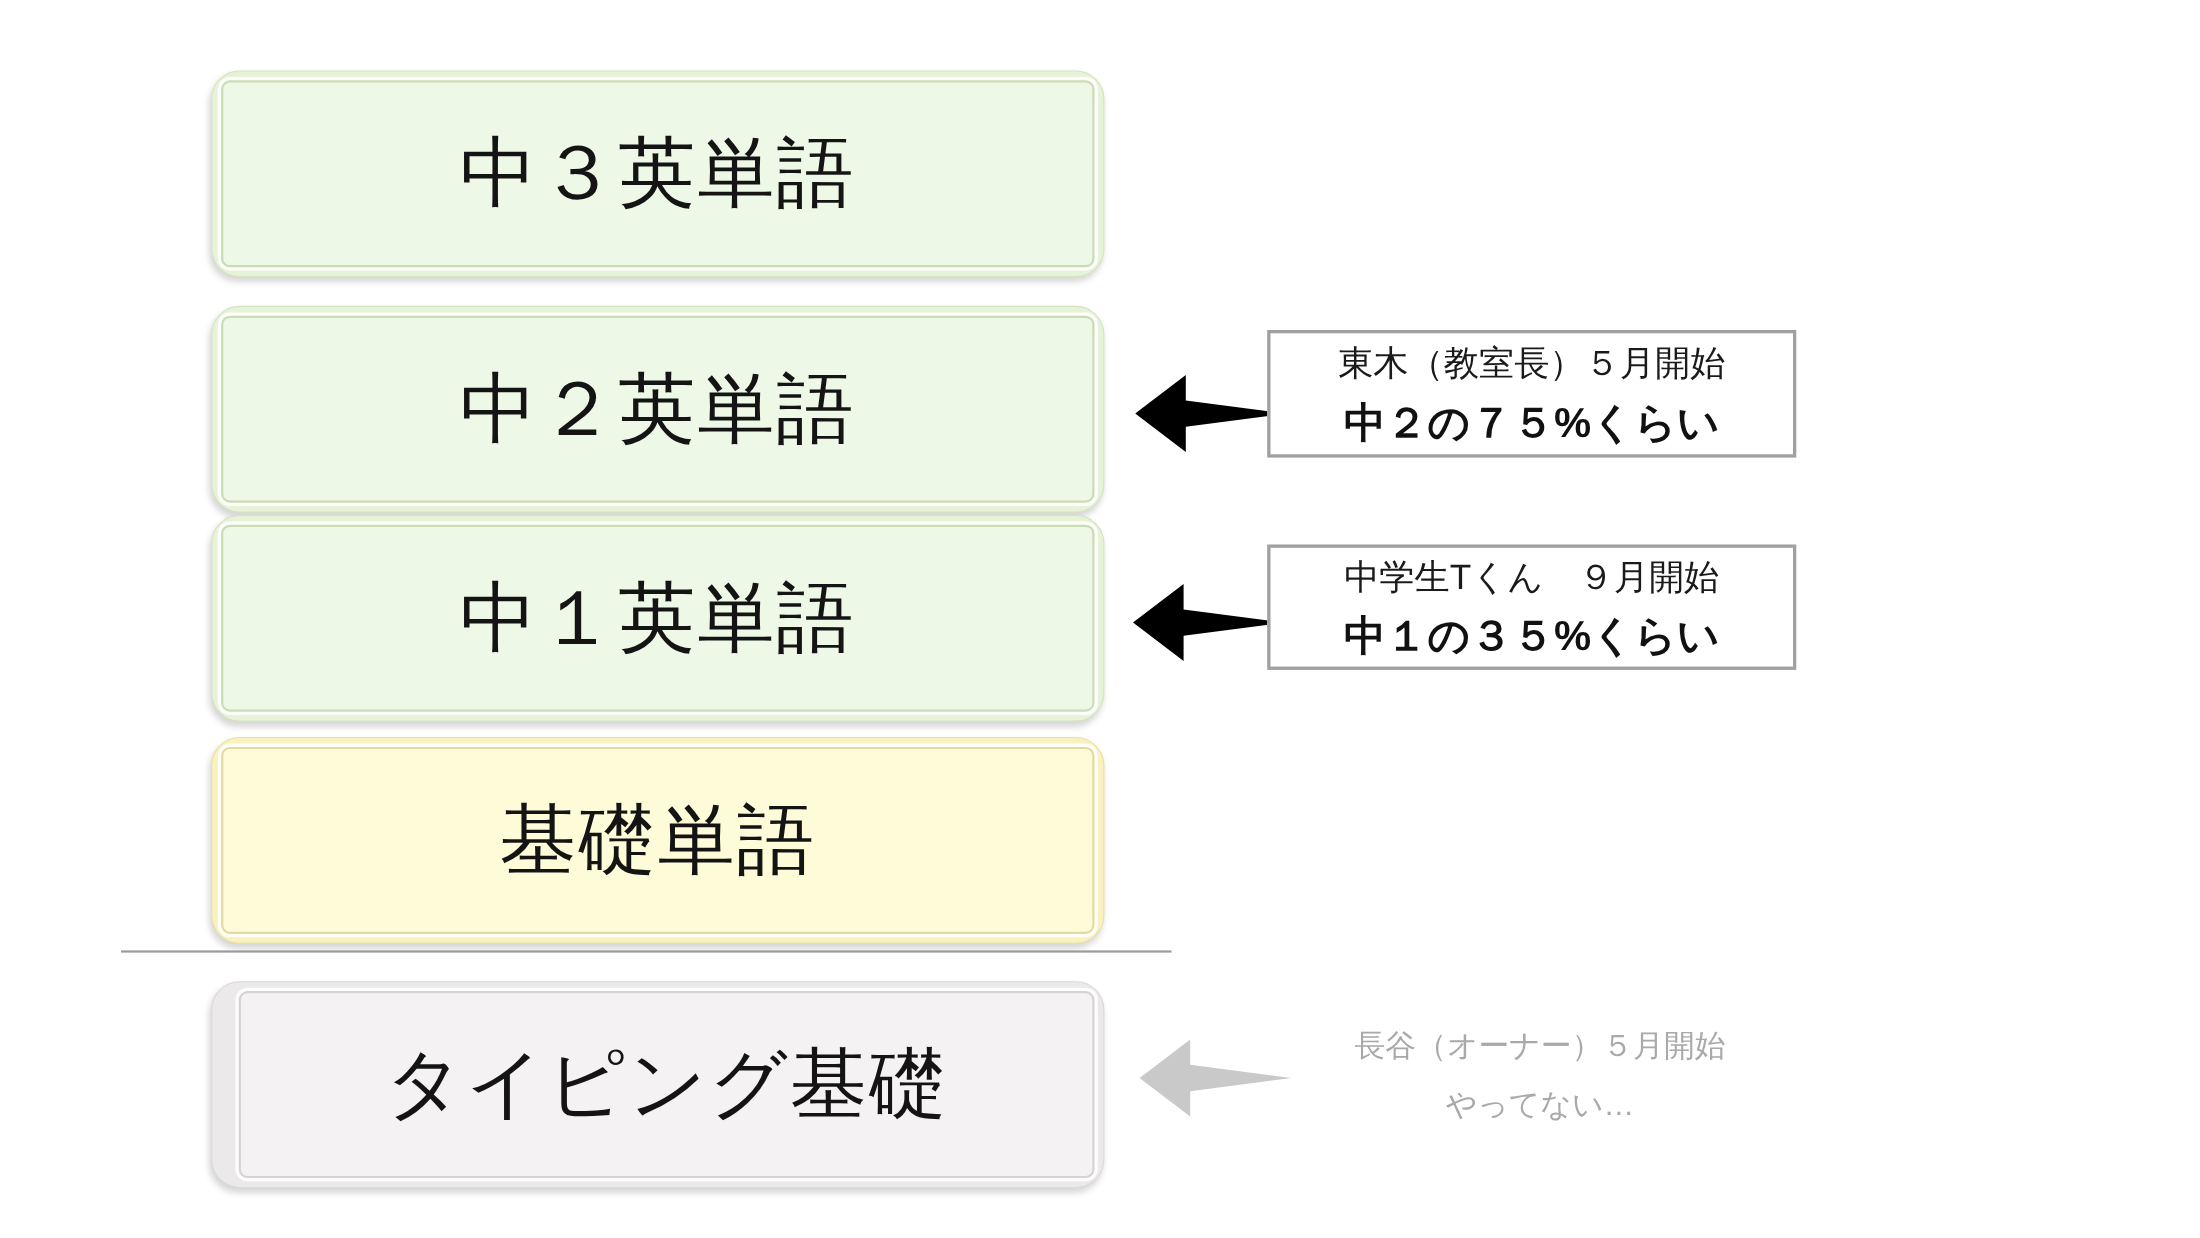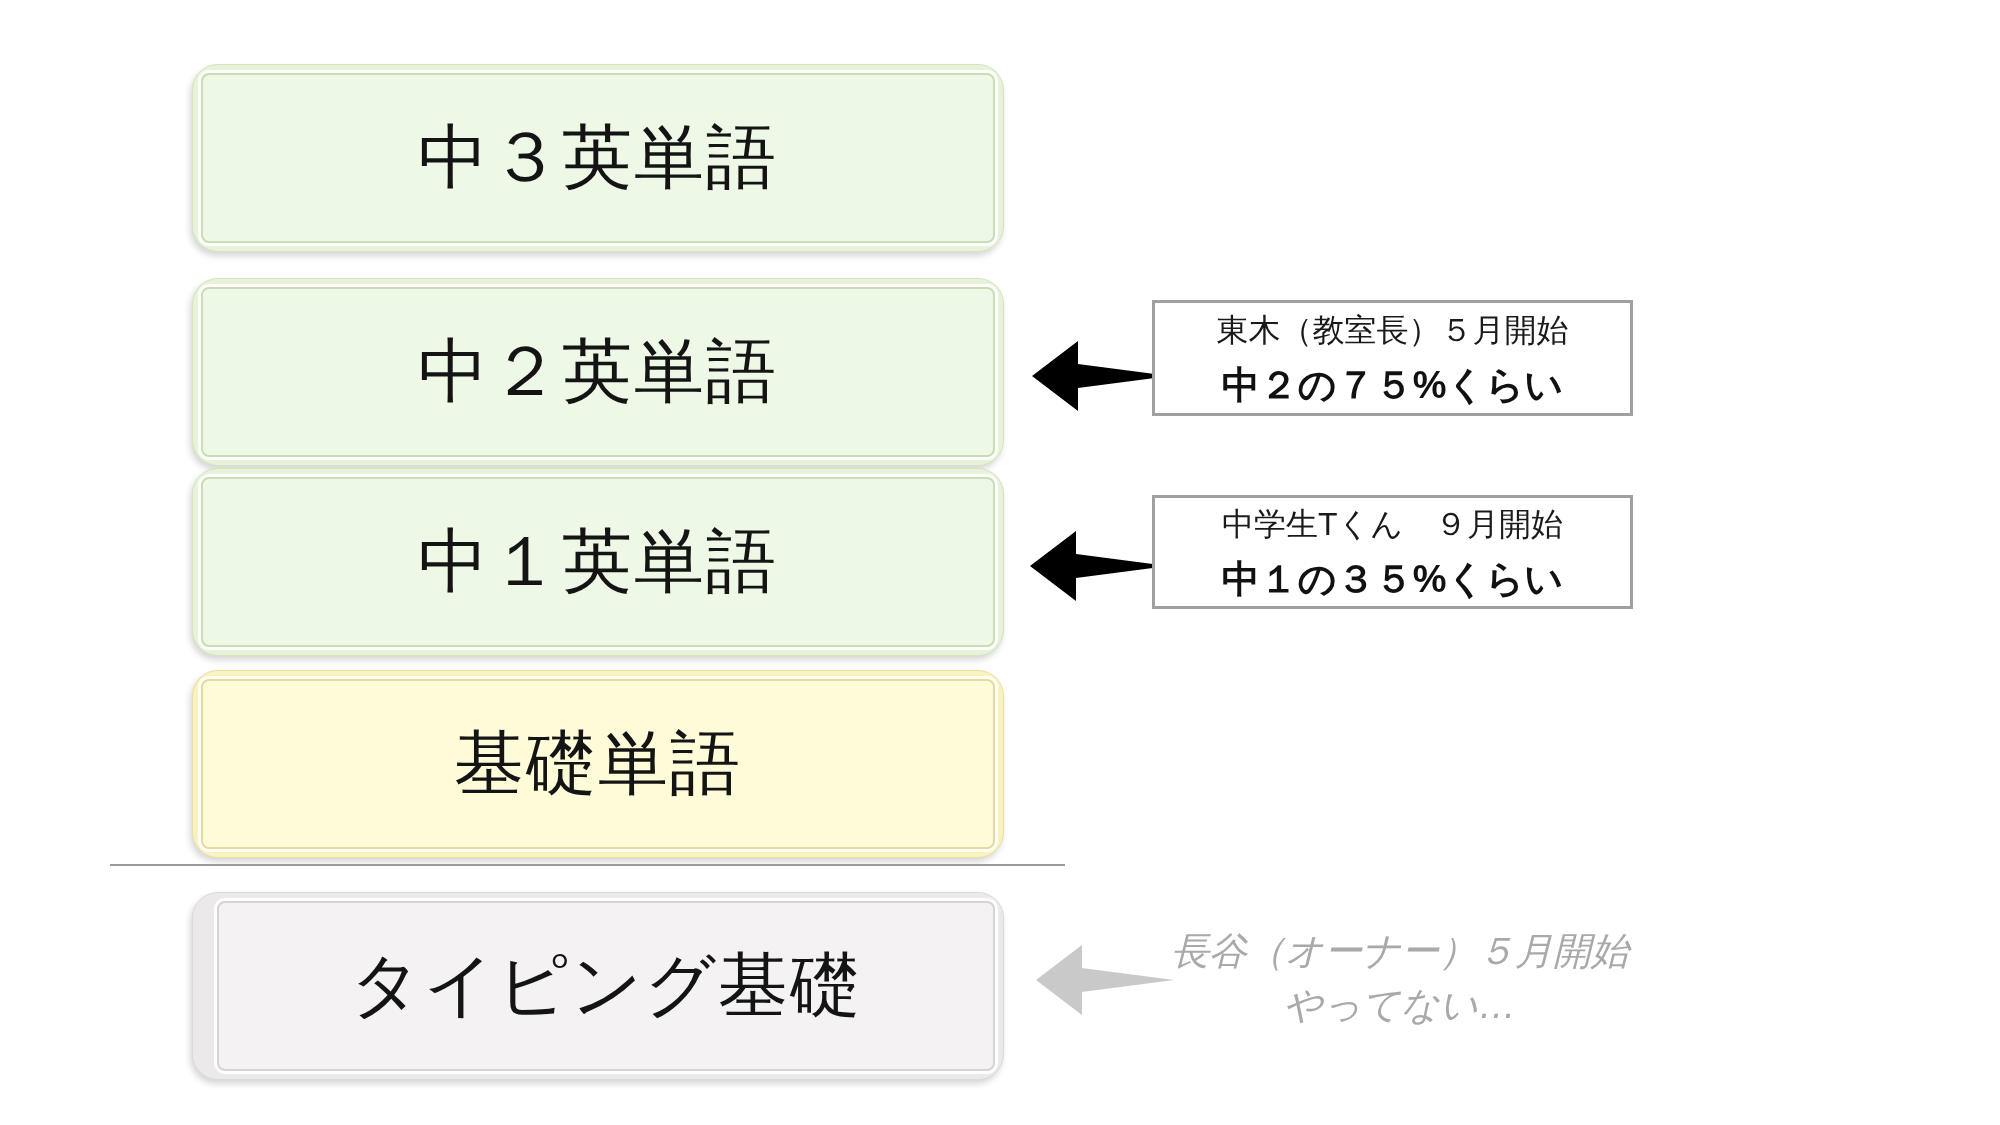--- a/index.html
+++ b/index.html
@@ -73,21 +73,21 @@
 
   
   .note-plain{
     position:absolute;
     left:1160px;top:922px;width:480px;height:112px;
     display:flex;flex-direction:column;
     align-items:center;justify-content:center;
     text-align:center;
   }
   .note-plain .gray-line{
-    font-size:38px;color:#a9a9a9;line-height:54px;white-space:nowrap;font-style:italic;
+    font-size:28px;color:#a9a9a9;line-height:54px;white-space:nowrap;
   }
 
   
   .arrow{position:absolute;width:138px;height:74px;}
   .arrow svg{display:block;width:100%;height:100%;}
   .arrow1{left:1032px;top:339px;}
   .arrow2{left:1030px;top:529px;}
   .arrow3{left:1036px;top:943px;}
   .arrow-black{fill:#000000;}
   .arrow-gray{fill:#c9c9c9;}

